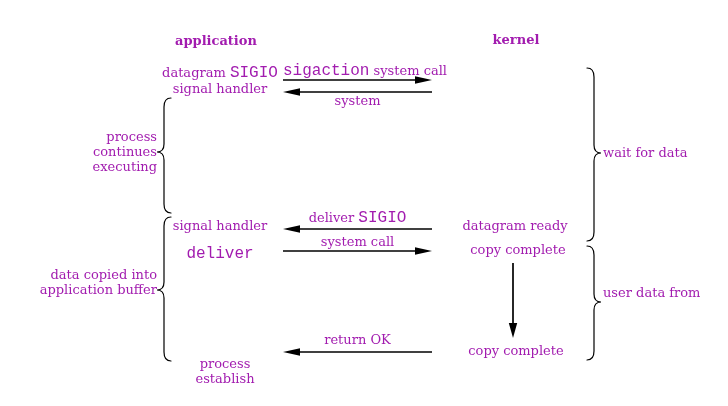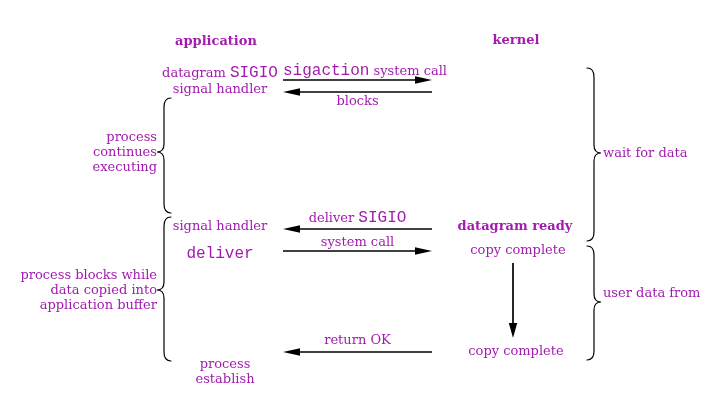--- a/index.html
+++ b/index.html
@@ -75,43 +75,42 @@
 
   <div class="label center" style="left:150px; top:219px; width:140px;">signal handler</div>
 
   <div class="label center mono" style="left:150px; top:247px; width:140px;">deliver</div>
 
   <div class="label center lh15" style="left:155px; top:356px; width:140px;">
     <div>process</div>
     <div>establish</div>
   </div>
 
-  <div class="label center" style="left:445px; top:219px; width:140px;font-weight:bold;">datagram ready</div>
+  <div class="label center" style="left:445px; top:219px; width:140px;">datagram ready</div>
   <div class="label center" style="left:448px; top:243px; width:140px;">copy complete</div>
   <div class="label center" style="left:446px; top:344px; width:140px;">copy complete</div>
 
   <div class="label center" style="left:283px; top:64px; width:149px;">
     <span class="mono">sigaction</span>
     <span>system call</span>
   </div>
-  <div class="label center" style="left:283px; top:94px; width:149px;">blocks</div>
+  <div class="label center" style="left:283px; top:94px; width:149px;">system</div>
   <div class="label center" style="left:283px; top:211px; width:149px;">
     <span>deliver</span>
     <span class="mono">SIGIO</span>
   </div>
   <div class="label center" style="left:283px; top:235px; width:149px;">system call</div>
   <div class="label center" style="left:283px; top:333px; width:149px;">return OK</div>
 
   <div class="label right lh15" style="left:37px; top:129px; width:120px;">
     <div>process</div>
     <div>continues</div>
     <div>executing</div>
   </div>
   <div class="label right lh15" style="left:17px; top:267px; width:140px;">
-    <div>process blocks while</div>
     <div>data copied into</div>
     <div>application buffer</div>
   </div>
 
   <div class="label" style="left:603px; top:146px;">wait for data</div>
   <div class="label lh15" style="left:603px; top:285px;">
     <div>user data from</div>
   </div>
 
 </div>

